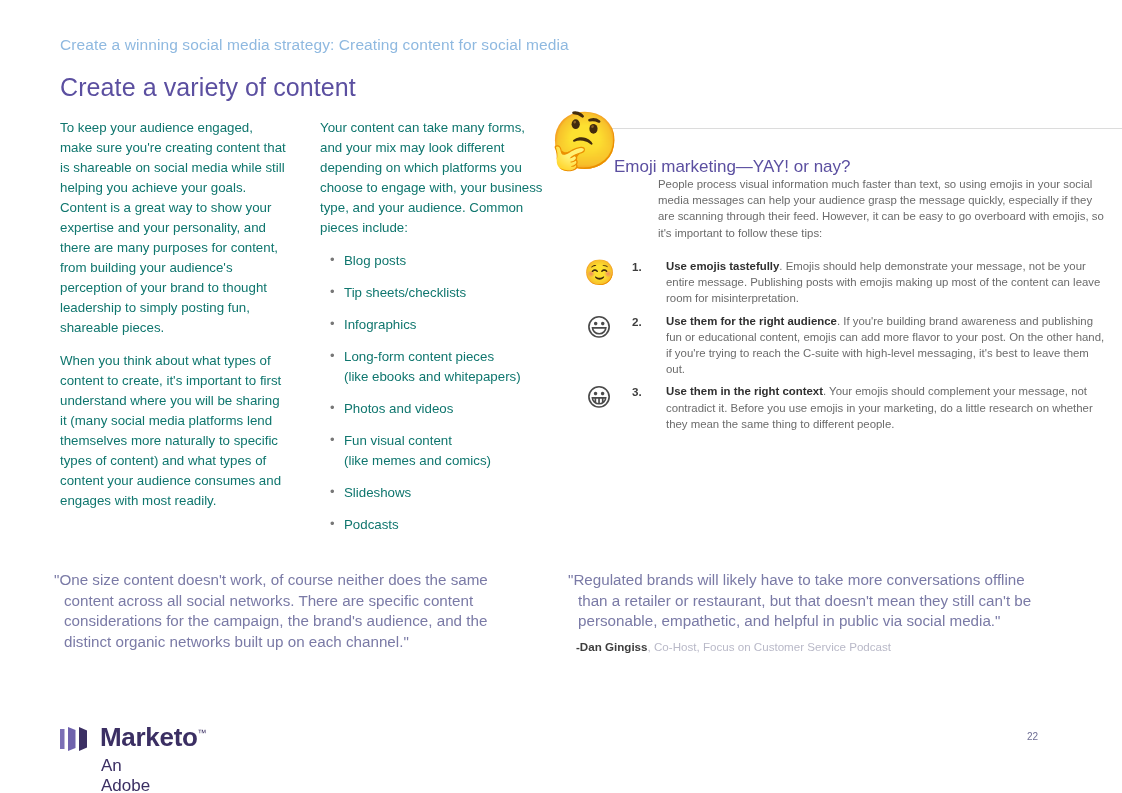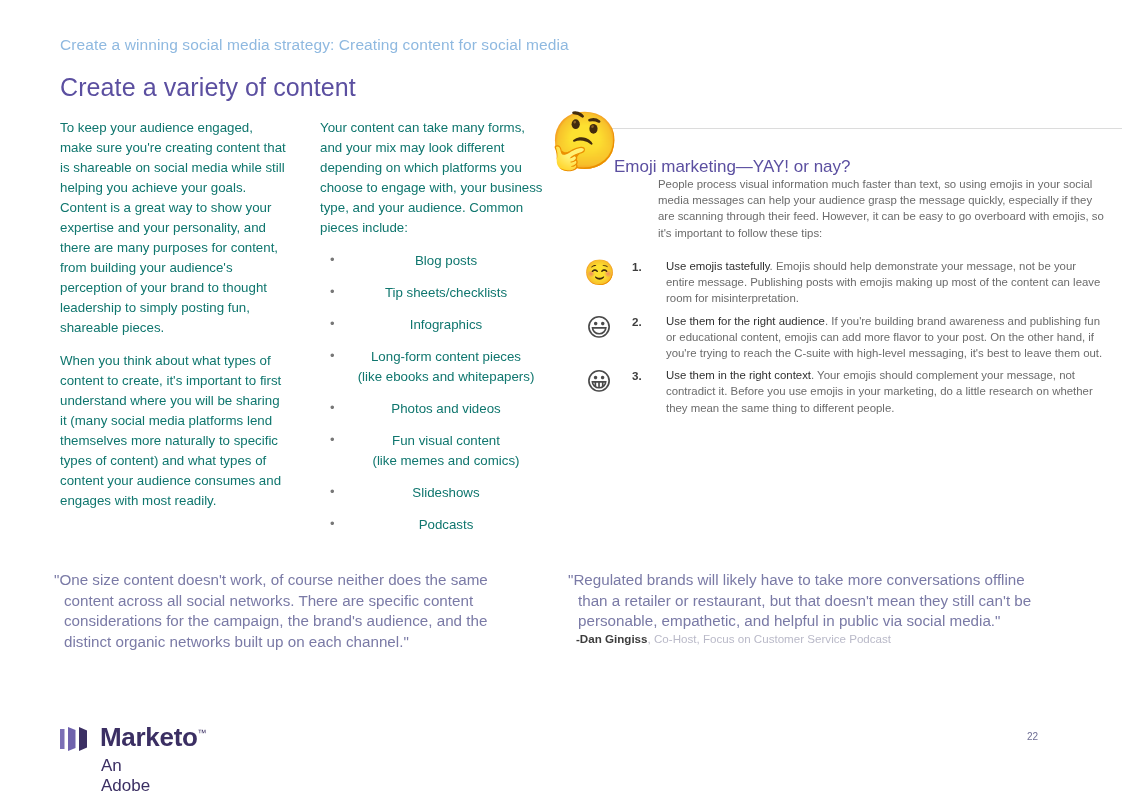--- a/index.html
+++ b/index.html
@@ -53,21 +53,20 @@
   .col-1 { left: 60px;  top: 118px; width: 228px; }
   .col-2 { left: 320px; top: 118px; width: 228px; }
 
   .col p {
     margin: 0 0 13px 0;
   }
   .bullets {
     list-style: none;
     margin: 8px 0 0 0;
     padding: 0;
-    text-align: center;
   }
   .bullets li {
     position: relative;
     padding-left: 24px;
     margin-bottom: 12px;
     line-height: 20px;
   }
   .bullets li::before {
     content: "•";
     position: absolute;
@@ -155,35 +154,36 @@
     color: #3d3d3d;
   }
   .tip-body {
     font-size: 11.4px;
     line-height: 16.2px;
     color: #6b6b6b;
     width: 440px;
   }
   .tip-body b {
     color: #2f2f2f;
-    font-weight: normal;
+    font-weight: bold;
   }
 
   
   .quote {
     position: absolute;
     color: #7b7ba8;
   }
   .quote-text {
     font-size: 15.2px;
     line-height: 20.5px;
     color: #7a7aa6;
   }
   .quote-text .ln { display: block; }
   .quote-attr {
+    margin-top: 8px;
     font-size: 11.6px;
     color: #b9b9c8;
     padding-left: 8px;
   }
   .quote-attr b {
     color: #3d3d3d;
     font-weight: bold;
   }
   .quote-1 { left: 54px;  top: 570px; width: 470px; }
   .quote-2 { left: 568px; top: 570px; width: 500px; }

